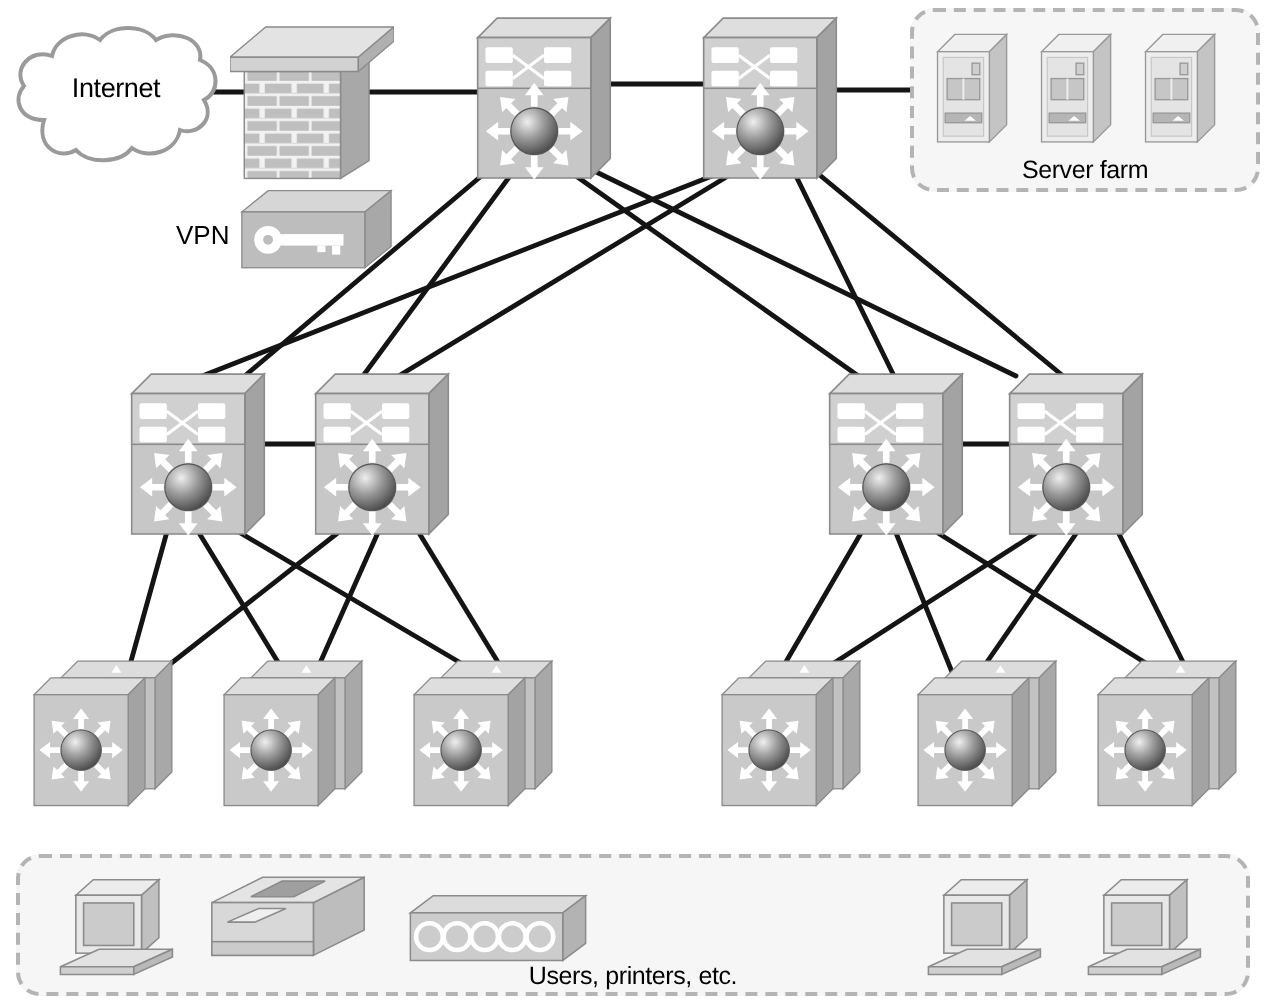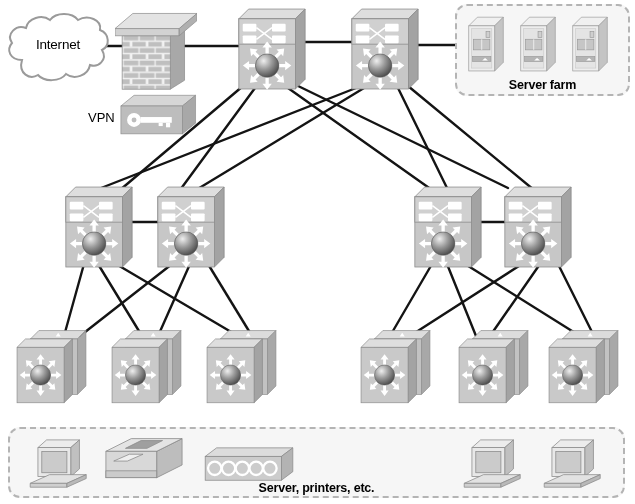--- a/index.html
+++ b/index.html
@@ -6,21 +6,21 @@
   .stage{position:relative;width:635px;height:504px;background:#ffffff;
          font-family:"Liberation Sans",sans-serif;overflow:hidden;}
   .edges{position:absolute;left:0;top:0;z-index:1;}
   .zone{position:absolute;z-index:2;border:2px dashed #b4b4b4;border-radius:12px;
         background:#f6f6f6;box-sizing:border-box;}
   .node{position:absolute;z-index:3;}
   .node svg{display:block;width:100%;height:100%;}
   .lbl{position:absolute;z-index:4;color:#000;white-space:nowrap;}
   .lbl-internet{font-size:13.5px;font-weight:400;letter-spacing:-.2px;}
   .lbl-vpn{font-size:13px;font-weight:400;text-align:right;}
-  .lbl-cap{font-size:12.5px;font-weight:700;letter-spacing:-.2px;}
+  .lbl-cap{font-size:12.5px;font-weight:400;letter-spacing:-.2px;}
   .lbl-ip{font-size:11px;font-weight:700;}
   .caption-center{left:50%;transform:translateX(-50%);}
 </style>
 </head>
 <body>
 
 <div class="stage">
 
   <svg width="0" height="0" style="position:absolute" aria-hidden="true">
     <defs>
@@ -237,21 +237,21 @@
     <div class="node" style="left:452px;top:8px;width:72px;height:56px;">
       <svg viewBox="0 0 74 58">
           <use href="#workstation"></use>
         </svg>
       </div>
     <div class="node" style="left:532px;top:8px;width:72px;height:56px;">
       <svg viewBox="0 0 74 58">
           <use href="#workstation"></use>
         </svg>
       </div>
-    <div class="lbl lbl-cap caption-center" style="bottom:1px;">Server, printers, etc.</div>
+    <div class="lbl lbl-cap caption-center" style="bottom:1px;">Users, printers, etc.</div>
   </div>
 
   <div class="node" style="left:2px;top:8px;width:112px;height:78px;">
     <svg viewBox="0 0 112 78">
         <use href="#cloud"></use>
       </svg>
     <div class="lbl lbl-internet" style="left:50%;top:46%;transform:translate(-50%,-50%);">Internet</div>
   </div>
 
   <div class="node" style="left:115px;top:8px;width:82px;height:84px;">

